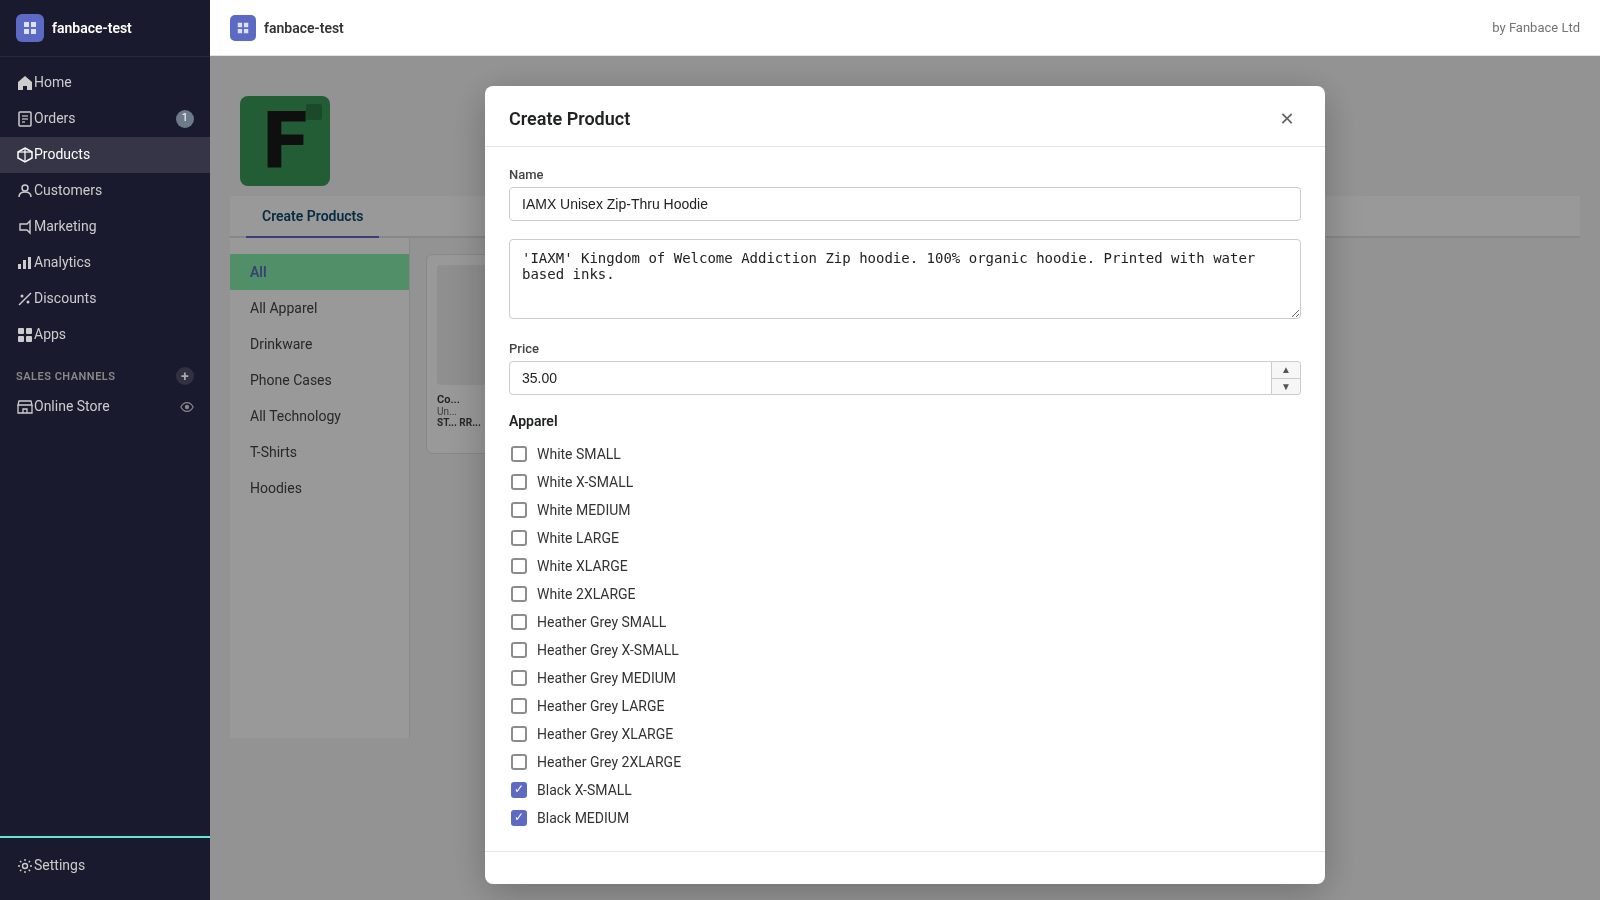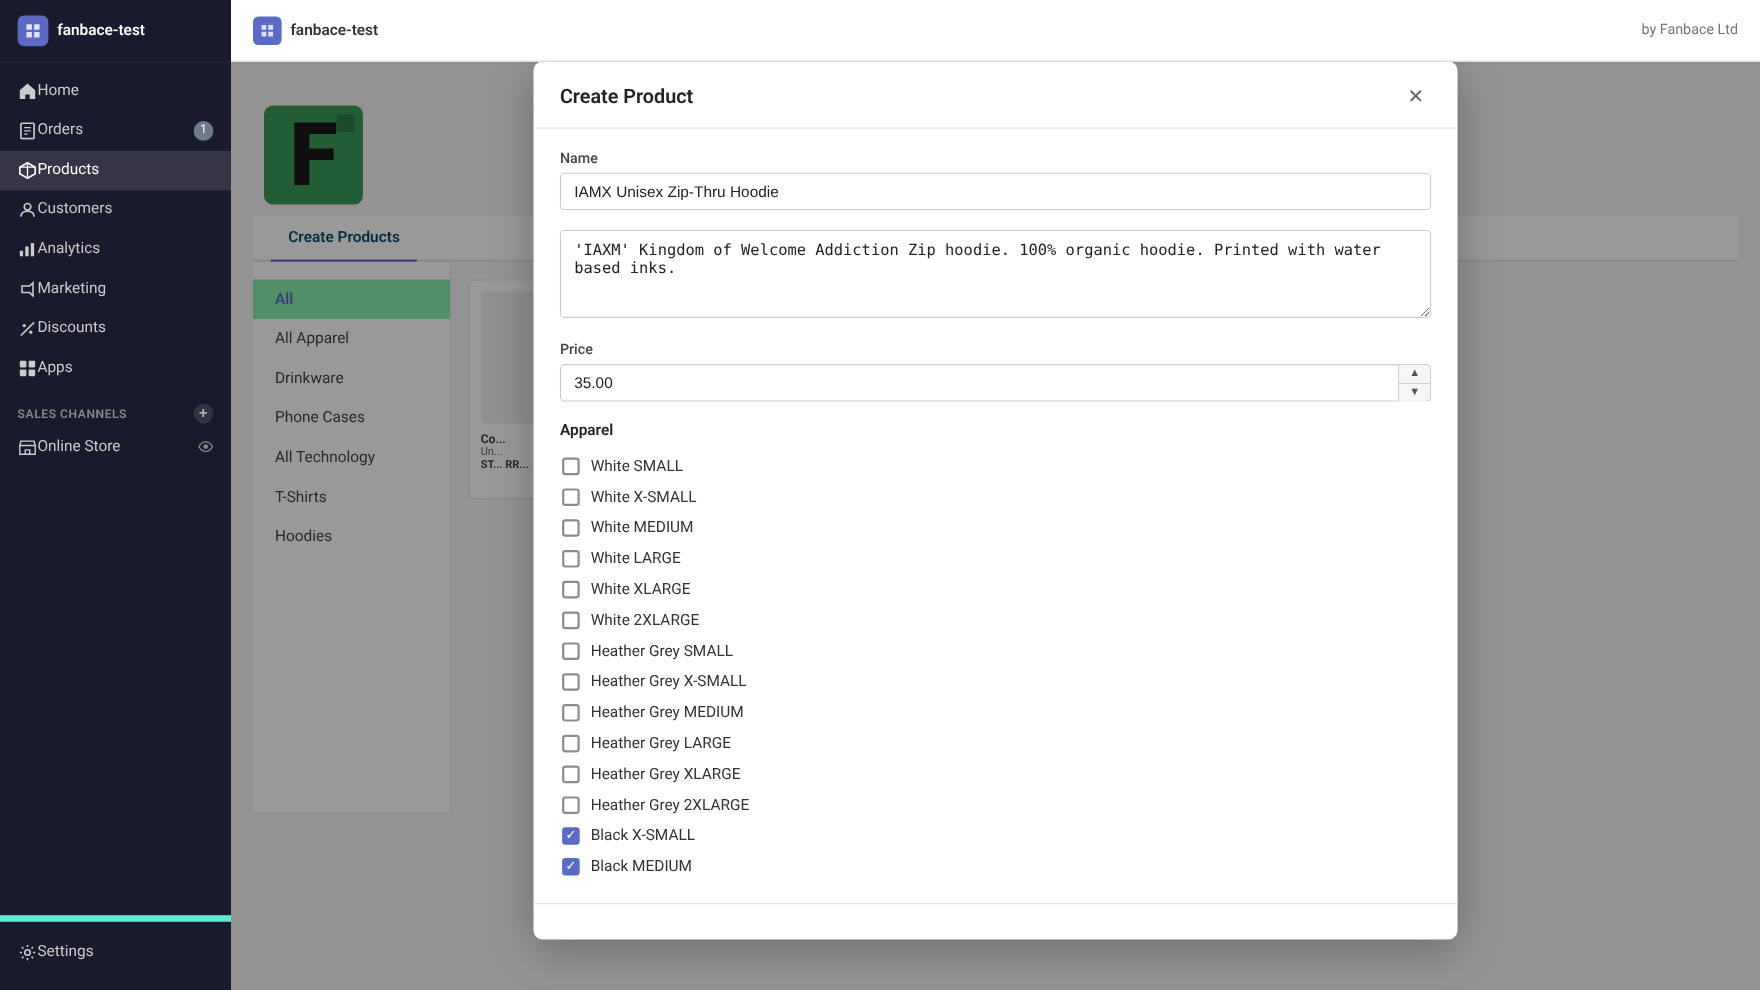--- a/index.html
+++ b/index.html
@@ -42,21 +42,21 @@
       border-radius: 10px; padding: 1px 6px; margin-left: auto;
     }
     .sidebar-section-header {
       display: flex; align-items: center; justify-content: space-between;
       padding: 14px 16px 4px; color: #888; font-size: 11px; font-weight: 600; letter-spacing: 0.5px;
     }
     .sidebar-section-add {
       width: 18px; height: 18px; border-radius: 50%; background: rgba(255,255,255,0.1);
       display: flex; align-items: center; justify-content: center; cursor: pointer; color: #aaa; font-size: 14px;
     }
-    .sidebar-bottom { padding: 10px 0 16px; border-top: 6px solid #5eead4; }
+    .sidebar-bottom { padding: 10px 0 16px; border-top: 2px solid #5eead4; }
 
     
     .main {
       flex: 1;
       display: flex;
       flex-direction: column;
       overflow: hidden;
       position: relative;
     }
     .topbar {
@@ -128,20 +128,21 @@
     .category-item.active { background: #86efac; color: #5c6ac4; font-weight: 600; }
 
     
     .modal-overlay {
       position: absolute;
       top: 0; left: 0; right: 0; bottom: 0;
       background: rgba(0,0,0,0.4);
       display: flex;
       align-items: flex-start;
       justify-content: center;
+      padding: 30px;
       z-index: 100;
       overflow-y: auto;
     }
     .modal {
       background: #fff;
       border-radius: 8px;
       width: 840px;
       max-width: 100%;
       position: relative;
       box-shadow: 0 8px 40px rgba(0,0,0,0.25);
@@ -270,35 +271,35 @@
             <circle cx="8" cy="5" r="3" fill="none" stroke="currentColor" stroke-width="1.5"></circle>
             <path d="M2 14c0-3.314 2.686-5 6-5s6 1.686 6 5" fill="none" stroke="currentColor" stroke-width="1.5"></path>
           </svg>
       </span>
       <span>Customers</span>
     </div>
 
     <div class="sidebar-item">
       <span class="sidebar-item-icon">
         <svg width="16" height="16" viewBox="0 0 16 16" fill="currentColor">
+            <path d="M3 5h7l3-3v12l-3-3H3V5z" fill="none" stroke="currentColor" stroke-width="1.4"></path>
+          </svg>
+      </span>
+      <span>Marketing</span>
+    </div>
+
+    <div class="sidebar-item">
+      <span class="sidebar-item-icon">
+        <svg width="16" height="16" viewBox="0 0 16 16" fill="currentColor">
             <rect x="1" y="9" width="3" height="5"></rect>
             <rect x="6" y="5" width="3" height="9"></rect>
             <rect x="11" y="2" width="3" height="12"></rect>
           </svg>
       </span>
       <span>Analytics</span>
-    </div>
-
-    <div class="sidebar-item">
-      <span class="sidebar-item-icon">
-        <svg width="16" height="16" viewBox="0 0 16 16" fill="currentColor">
-            <path d="M3 5h7l3-3v12l-3-3H3V5z" fill="none" stroke="currentColor" stroke-width="1.4"></path>
-          </svg>
-      </span>
-      <span>Marketing</span>
     </div>
 
     <div class="sidebar-item">
       <span class="sidebar-item-icon">
         <svg width="16" height="16" viewBox="0 0 16 16" fill="currentColor">
             <circle cx="5" cy="5" r="1.5"></circle>
             <circle cx="11" cy="11" r="1.5"></circle>
             <line x1="2" y1="14" x2="14" y2="2" stroke="currentColor" stroke-width="1.5"></line>
           </svg>
       </span>

